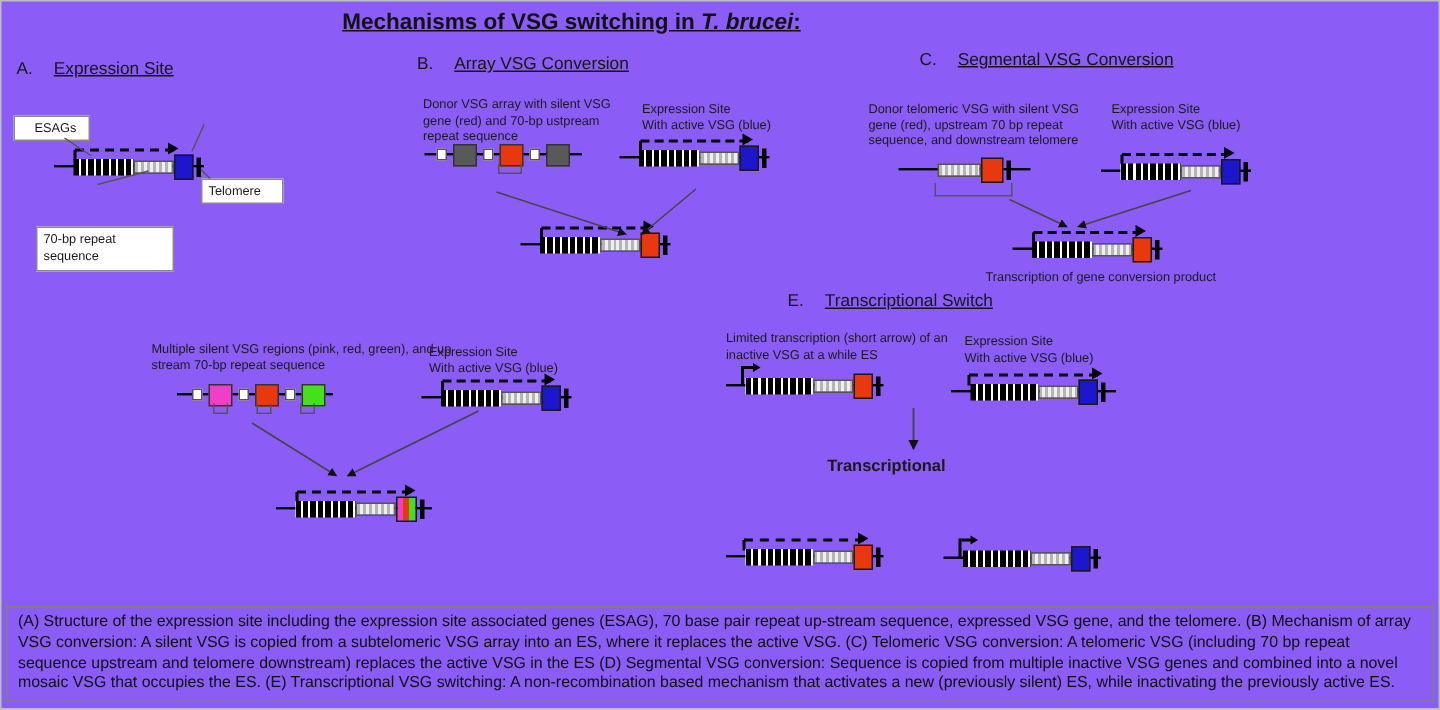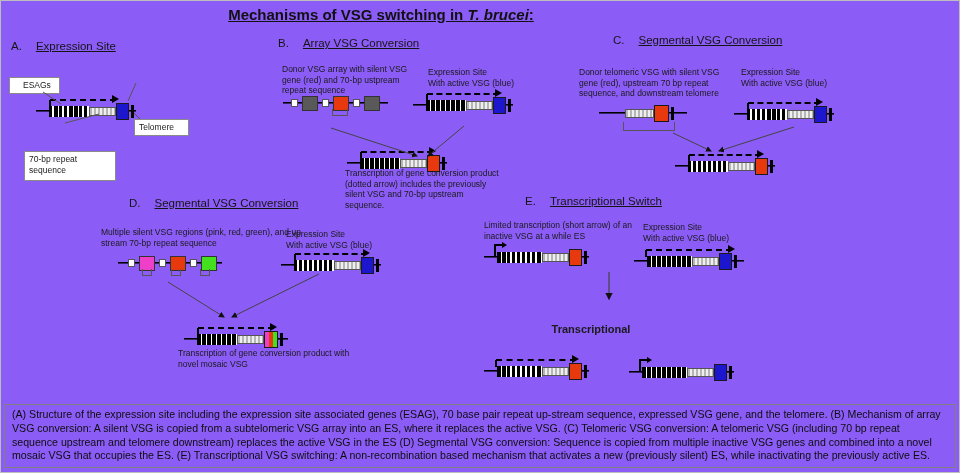--- a/index.html
+++ b/index.html
@@ -61,23 +61,20 @@
 
   <div class="phead" style="left:10px;top:39px;">
     <span>A.</span><span class="hd">Expression Site</span>
   </div>
   <div class="phead" style="left:277px;top:36px;">
     <span>B.</span><span class="hd">Array VSG Conversion</span>
   </div>
   <div class="phead" style="left:612px;top:33px;">
     <span>C.</span><span class="hd">Segmental VSG Conversion</span>
   </div>
-  <div class="phead" style="left:128px;top:196px;">
-    <span>D.</span><span class="hd">Segmental VSG Conversion</span>
-  </div>
   <div class="phead" style="left:524px;top:194px;">
     <span>E.</span><span class="hd">Transcriptional Switch</span>
   </div>
 
   <div class="labbox" style="left:8px;top:76px;width:32px;padding-left:13px;">
     <span>ESAGs</span>
   </div>
   <div class="labbox" style="left:23px;top:122px;width:82px;height:24px;margin-top:28px;">
     <span>70-bp repeat  sequence</span>
   </div>
@@ -133,23 +130,20 @@
   <div class="c" style="left:346px;top:146px;width:100px;height:30px;">
     <div class="darrow" style="left:14px;width:72px;"></div>
     <div class="grow">
       <span class="sp" style="width:13px;"></span>
       <span class="esags"></span>
       <span class="rep"></span>
       <span class="vsg red"></span>
       <span class="telo"></span>
     </div>
   </div>
-  <div class="lab" style="left:344px;top:167px;width:155px;">
-    <span>Transcription of gene conversion product (dotted arrow) includes the previously silent VSG and 70-bp upstream sequence.</span>
-  </div>
 
   <div class="lab" style="left:578px;top:66px;width:150px;">
     <span>Donor telomeric VSG with silent VSG gene (red), upstream 70 bp repeat sequence, and downstream telomere</span>
   </div>
   <div class="lab" style="left:740px;top:66px;width:105px;">
     <div>Expression Site</div>
     <div>With active VSG (blue)</div>
   </div>
   <div class="c" style="left:598px;top:96px;width:88px;height:36px;">
     <div class="grow">
@@ -173,20 +167,23 @@
   <div class="c" style="left:674px;top:149px;width:100px;height:30px;">
     <div class="darrow" style="left:14px;width:72px;"></div>
     <div class="grow">
       <span class="sp" style="width:13px;"></span>
       <span class="esags"></span>
       <span class="rep"></span>
       <span class="vsg red"></span>
       <span class="telo"></span>
     </div>
   </div>
+  <div class="lab" style="left:656px;top:178px;width:180px;">
+    <span>Transcription of gene conversion product</span>
+  </div>
 
   <div class="lab" style="left:100px;top:226px;width:215px;">
     <span>Multiple silent VSG regions (pink, red, green), and up stream 70-bp repeat sequence</span>
   </div>
   <div class="lab" style="left:285px;top:228px;width:110px;">
     <div>Expression Site</div>
     <div>With active VSG (blue)</div>
   </div>
   <div class="c" style="left:117px;top:246px;width:104px;height:34px;">
     <div class="grow">
@@ -221,23 +218,20 @@
   <div class="c" style="left:183px;top:322px;width:104px;height:30px;">
     <div class="darrow" style="left:14px;width:76px;"></div>
     <div class="grow">
       <span class="sp" style="width:13px;"></span>
       <span class="esags"></span>
       <span class="rep"></span>
       <span class="vsg mosaic"></span>
       <span class="telo"></span>
     </div>
   </div>
-  <div class="lab" style="left:177px;top:347px;width:180px;">
-    <span>Transcription of gene conversion product with novel mosaic VSG</span>
-  </div>
 
   <div class="lab" style="left:483px;top:219px;width:155px;">
     <span>Limited transcription (short arrow) of an inactive VSG at a while ES</span>
   </div>
   <div class="lab" style="left:642px;top:221px;width:110px;">
     <div>Expression Site</div>
     <div>With active VSG (blue)</div>
   </div>
   <div class="c" style="left:483px;top:240px;width:105px;height:30px;">
     <div class="flag"></div>
@@ -252,21 +246,21 @@
   <div class="c" style="left:633px;top:244px;width:110px;height:30px;">
     <div class="darrow" style="left:12px;width:86px;"></div>
     <div class="grow">
       <span class="sp" style="width:13px;"></span>
       <span class="esags w45"></span>
       <span class="rep"></span>
       <span class="vsg blue"></span>
       <span class="telo"></span>
     </div>
   </div>
-  <div class="lab bold center" style="left:520px;top:321px;width:140px;font-size:11px;line-height:1.35;">
+  <div class="lab bold center" style="left:520px;top:303px;width:140px;font-size:11px;line-height:1.35;">
     <div>Transcriptional</div>
   </div>
   <div class="c" style="left:483px;top:354px;width:105px;height:30px;">
     <div class="darrow" style="left:12px;width:80px;"></div>
     <div class="grow">
       <span class="sp" style="width:13px;"></span>
       <span class="esags w45"></span>
       <span class="rep"></span>
       <span class="vsg red"></span>
       <span class="telo"></span>

